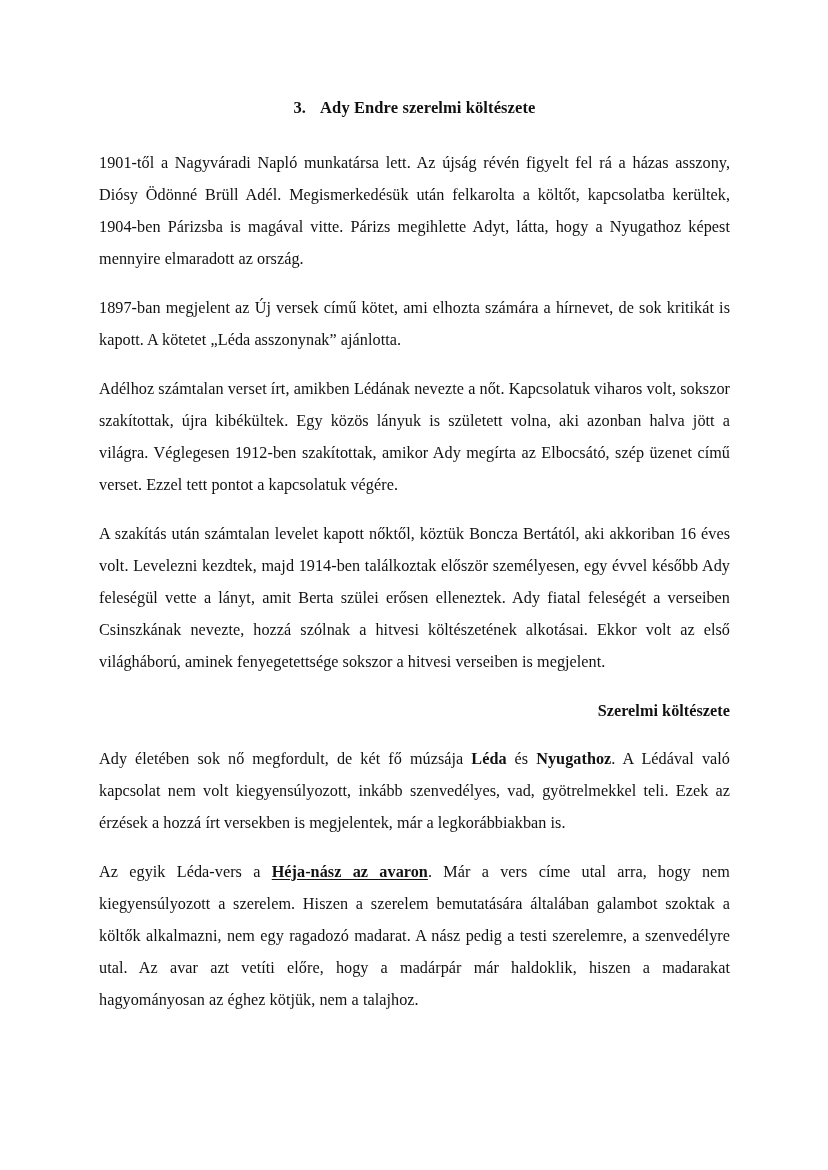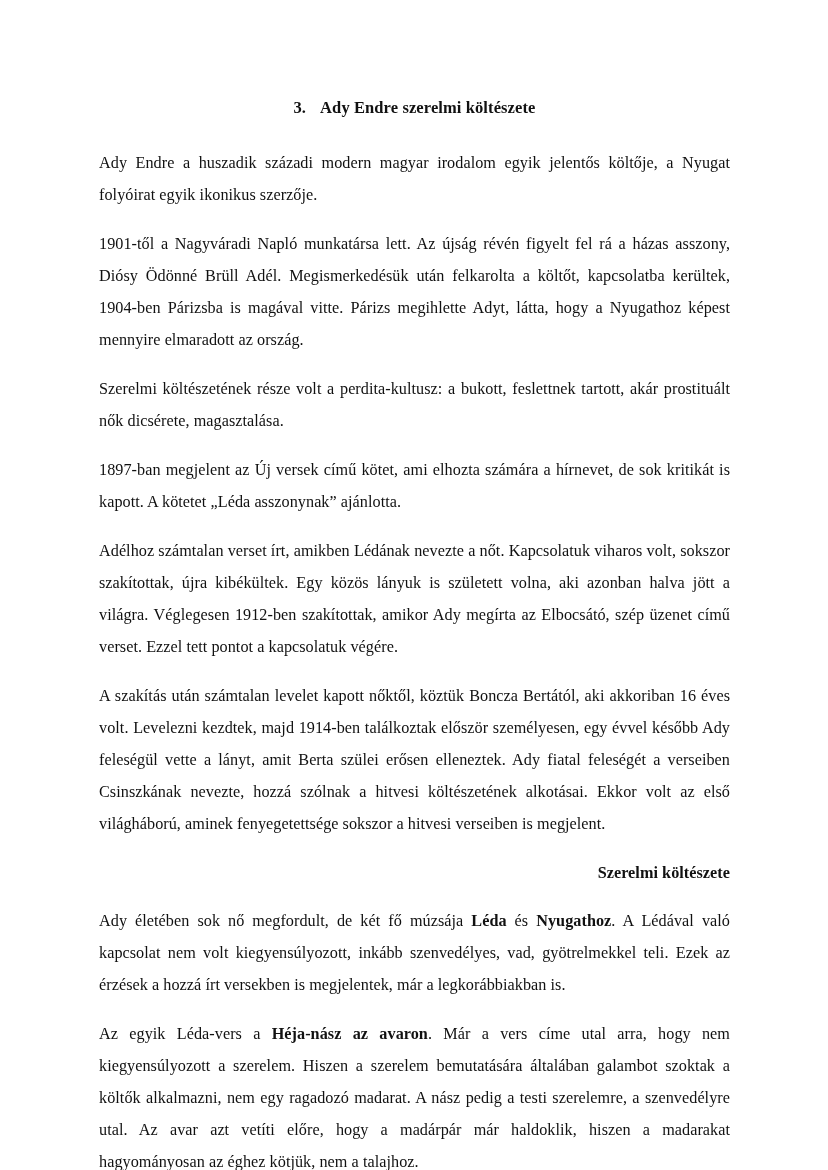--- a/index.html
+++ b/index.html
@@ -54,36 +54,34 @@
   }
   h2.sub-heading {
     margin: 11px 0 16px 0;
     font-size: 16.2px;
     font-weight: bold;
     line-height: 32px;
     text-align: right;
     letter-spacing: 0.05px;
   }
   .b { font-weight: bold; }
-  .bu { font-weight: bold; text-underline-offset: 2px; }
+  .bu { font-weight: bold; text-decoration: underline; text-underline-offset: 2px; }
 </style>
 </head>
 <body>
 
 <div class="page">
 
   <h1 class="doc-heading">
     <span class="num">3.</span><span>Ady Endre szerelmi költészete</span>
   </h1>
 
-  <p class="body-par">Ady Endre a huszadik századi modern magyar irodalom egyik jelentős költője, a Nyugat folyóirat egyik ikonikus szerzője.</p>
 
   <p class="body-par">1901-től a Nagyváradi Napló munkatársa lett. Az újság révén figyelt fel rá a házas asszony, Diósy Ödönné Brüll Adél. Megismerkedésük után felkarolta a költőt, kapcsolatba kerültek, 1904-ben Párizsba is magával vitte. Párizs megihlette Adyt, látta, hogy a Nyugathoz képest mennyire elmaradott az ország.</p>
 
-  <p class="body-par">Szerelmi költészetének része volt a perdita-kultusz: a bukott, feslettnek tartott, akár prostituált nők dicsérete, magasztalása.</p>
 
   <p class="body-par">1897-ban megjelent az Új versek című kötet, ami elhozta számára a hírnevet, de sok kritikát is kapott. A kötetet „Léda asszonynak” ajánlotta.</p>
 
   <p class="body-par">Adélhoz számtalan verset írt, amikben Lédának nevezte a nőt. Kapcsolatuk viharos volt, sokszor szakítottak, újra kibékültek. Egy közös lányuk is született volna, aki azonban halva jött a világra. Véglegesen 1912-ben szakítottak, amikor Ady megírta az Elbocsátó, szép üzenet című verset. Ezzel tett pontot a kapcsolatuk végére.</p>
 
   <p class="body-par">A szakítás után számtalan levelet kapott nőktől, köztük Boncza Bertától, aki akkoriban 16 éves volt. Levelezni kezdtek, majd 1914-ben találkoztak először személyesen, egy évvel később Ady feleségül vette a lányt, amit Berta szülei erősen elleneztek. Ady fiatal feleségét a verseiben Csinszkának nevezte, hozzá szólnak a hitvesi költészetének alkotásai. Ekkor volt az első világháború, aminek fenyegetettsége sokszor a hitvesi verseiben is megjelent.</p>
 
   <h2 class="sub-heading">Szerelmi költészete</h2>
 
   <p class="body-par"><span>Ady életében sok nő megfordult, de két fő múzsája </span><span class="b">Léda</span><span> és </span><span class="b">Nyugathoz</span><span>. A Lédával való kapcsolat nem volt kiegyensúlyozott, inkább szenvedélyes, vad, gyötrelmekkel teli. Ezek az érzések a hozzá írt versekben is megjelentek, már a legkorábbiakban is.</span></p>

